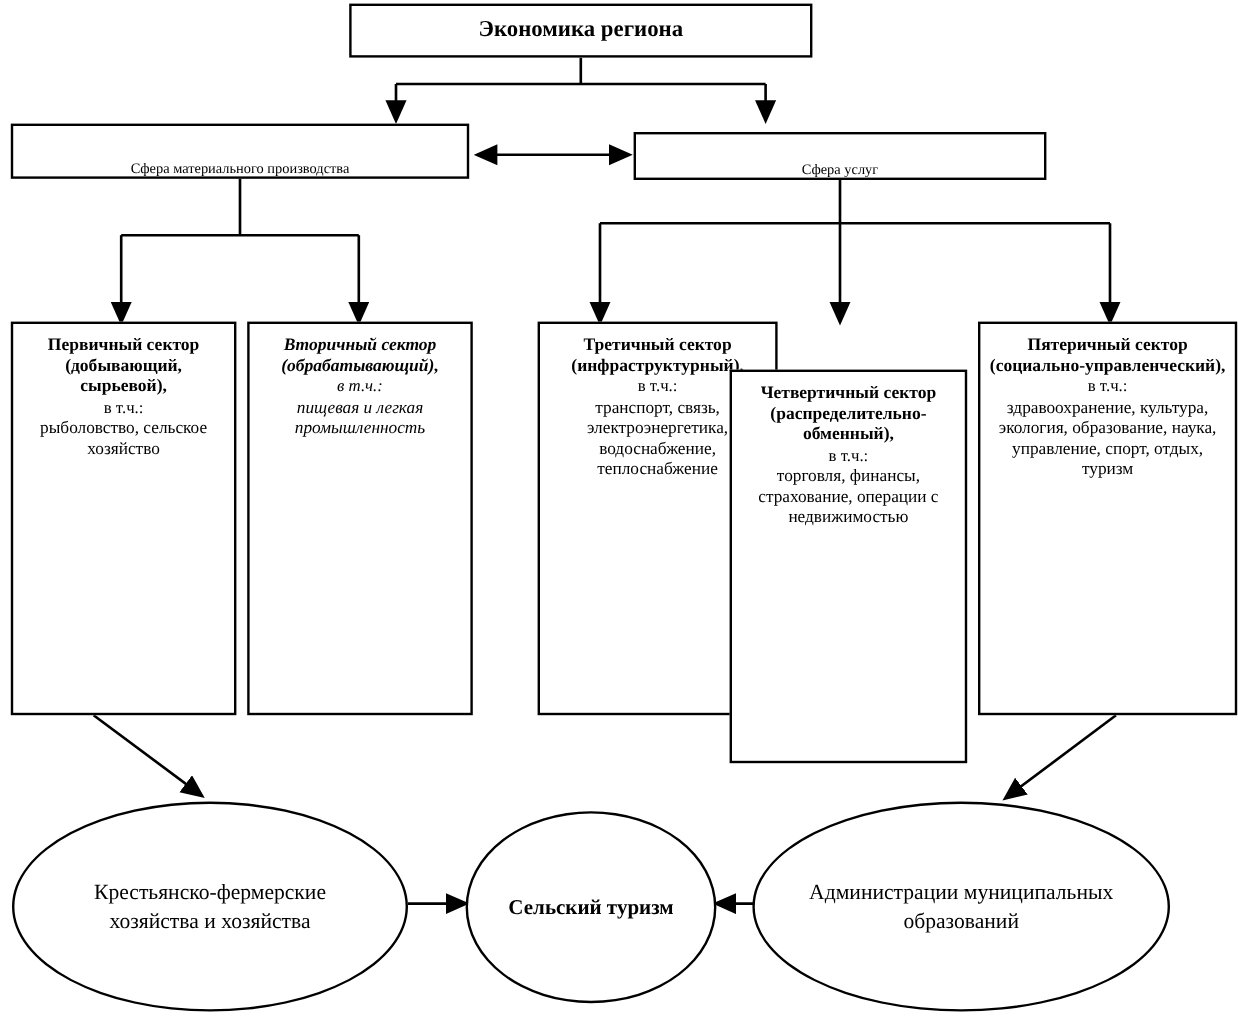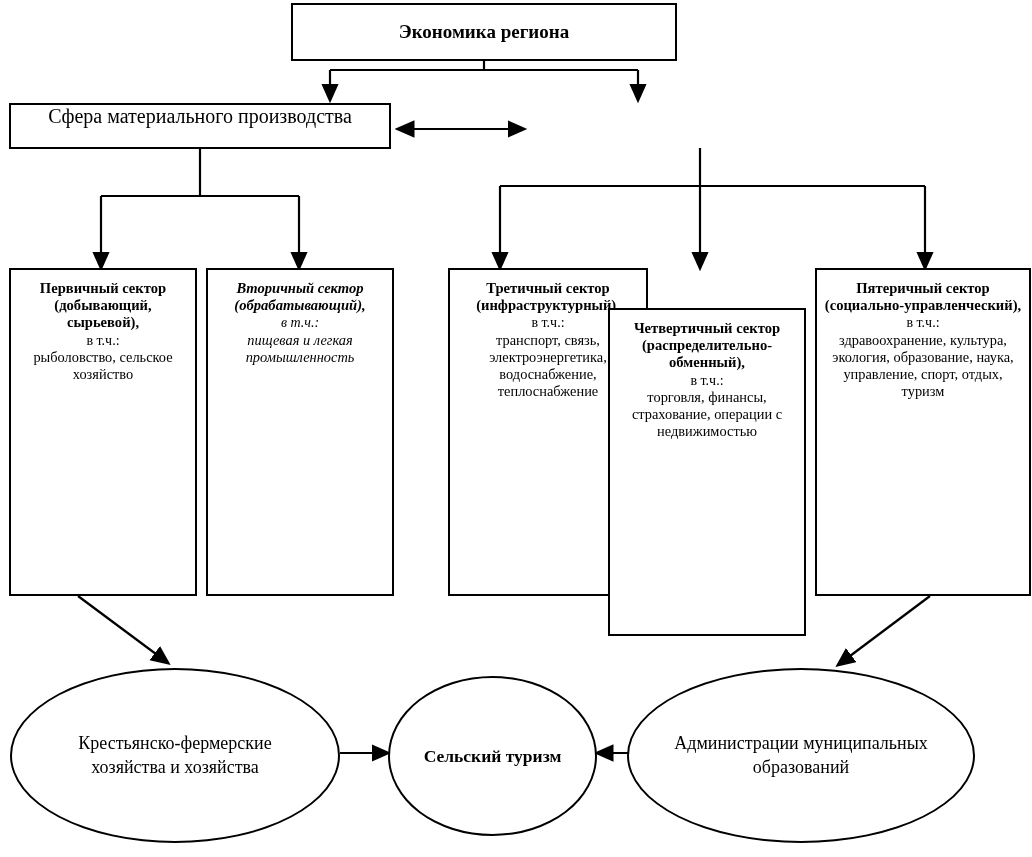--- a/index.html
+++ b/index.html
@@ -33,23 +33,23 @@
     line-height: 1.18;
   }
   .root-node {
     font-weight: bold;
     font-size: 19px;
     display: flex;
     align-items: center;
     justify-content: center;
   }
   .sphere-node {
-    font-size: 20px;
+    font-size: 12px;
     display: flex;
-    align-items: flex-start;
+    align-items: flex-end;
     justify-content: center;
   }
   .sector-node {
     font-size: 14.6px;
     padding: 10px 6px 0 6px;
   }
   .sector-title {
     font-weight: bold;
     display: block;
     margin-bottom: 1px;
@@ -133,26 +133,29 @@
 
     <g stroke="#000000" stroke-width="2.2" fill="none">
       <path d="M340,753 L388,753" marker-end="url(#arrow)"></path>
     </g>
 
     <g stroke="#000000" stroke-width="2.2" fill="none">
       <path d="M648,753 L597,753" marker-end="url(#arrow)"></path>
     </g>
   </svg>
 
-  <div class="node root-node" style="left:291px; top:3px; width:386px; height:58px;">
+  <div class="node root-node" style="left:291px; top:3px; width:386px; height:45px;">
     <span>Экономика региона</span>
   </div>
 
   <div class="node sphere-node" style="left:9px; top:103px; width:382px; height:46px;">
     <span>Сфера материального производства</span>
+  </div>
+  <div class="node sphere-node" style="left:528px; top:110px; width:344px; height:40px;">
+    <span>Сфера услуг</span>
   </div>
 
   <div class="node sector-node" style="left:9px; top:268px; width:188px; height:328px;">
     <span class="sector-title">Первичный сектор (добывающий, сырьевой),</span>
     <span class="sector-incl">в т.ч.:</span>
     <span class="sector-body">рыболовство, сельское хозяйство</span>
   </div>
 
   <div class="node sector-node" style="left:206px; top:268px; width:188px; height:328px;font-style:italic;">
     <span class="sector-title">Вторичный сектор (обрабатывающий),</span>

